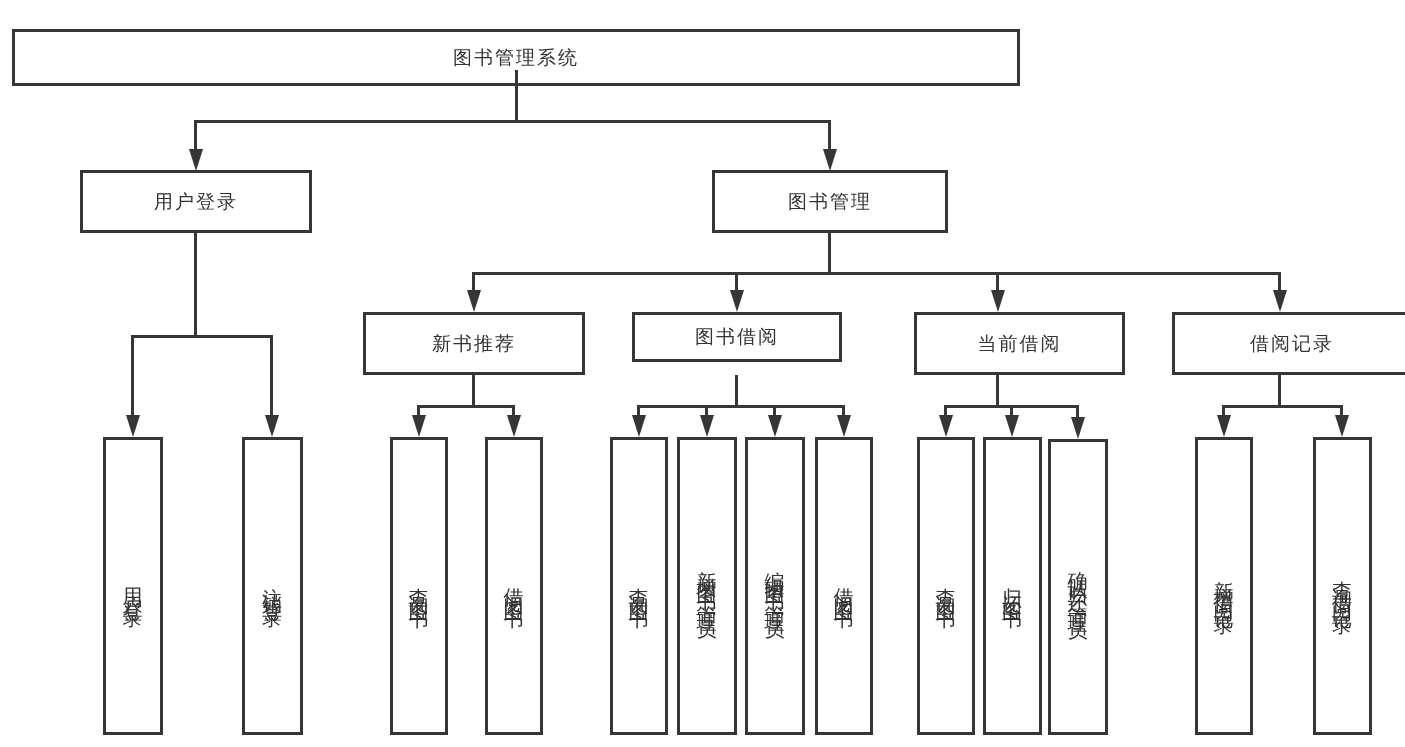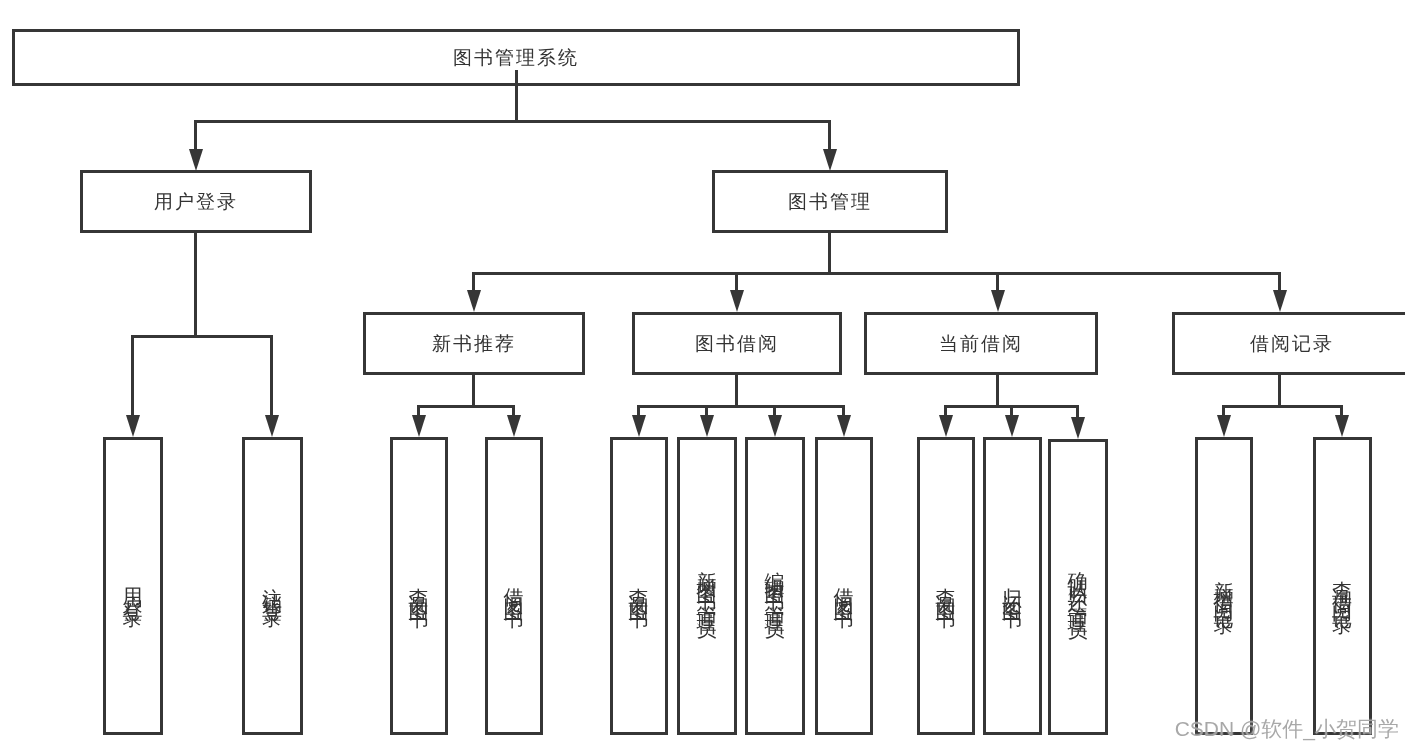--- a/index.html
+++ b/index.html
@@ -71,24 +71,24 @@
   <div class="box" style="left:80px;top:170px;width:232px;height:63px">
     <span class="hlabel">用户登录</span>
   </div>
   <div class="box" style="left:363px;top:312px;width:222px;height:63px">
     <span class="hlabel">新书推荐</span>
   </div>
 
   <div class="box" style="left:712px;top:170px;width:236px;height:63px">
     <span class="hlabel">图书管理</span>
   </div>
-  <div class="box" style="left:632px;top:312px;width:210px;height:63px">
+  <div class="box" style="left:632px;top:312px;width:210px;height:50px">
     <span class="hlabel">图书借阅</span>
   </div>
-  <div class="box" style="left:864px;top:312px;width:234px;height:63px">
+  <div class="box" style="left:914px;top:312px;width:211px;height:63px">
     <span class="hlabel">当前借阅</span>
   </div>
   <div class="box" style="left:1172px;top:312px;width:240px;height:63px">
     <span class="hlabel">借阅记录</span>
   </div>
 
   <div class="box" style="left:103px;top:437px;width:60px;height:298px">
     <span class="vlabel">用户登录</span>
   </div>
   <div class="box" style="left:242px;top:437px;width:61px;height:298px">
@@ -184,15 +184,14 @@
   <div class="line" style="left:1076px;top:405px;width:3px;height:12px"></div>
   <div class="arrow" style="left:1071px;top:417px"></div>
 
   <div class="line" style="left:1278px;top:375px;width:3px;height:30px"></div>
   <div class="line" style="left:1222px;top:405px;width:121px;height:3px"></div>
   <div class="line" style="left:1222px;top:405px;width:3px;height:12px"></div>
   <div class="arrow" style="left:1217px;top:415px"></div>
   <div class="line" style="left:1340px;top:405px;width:3px;height:12px"></div>
   <div class="arrow" style="left:1335px;top:415px"></div>
 
-  <div class="watermark">CSDN @软件_小贺同学</div>
 
 </div>
 
 </body></html>

